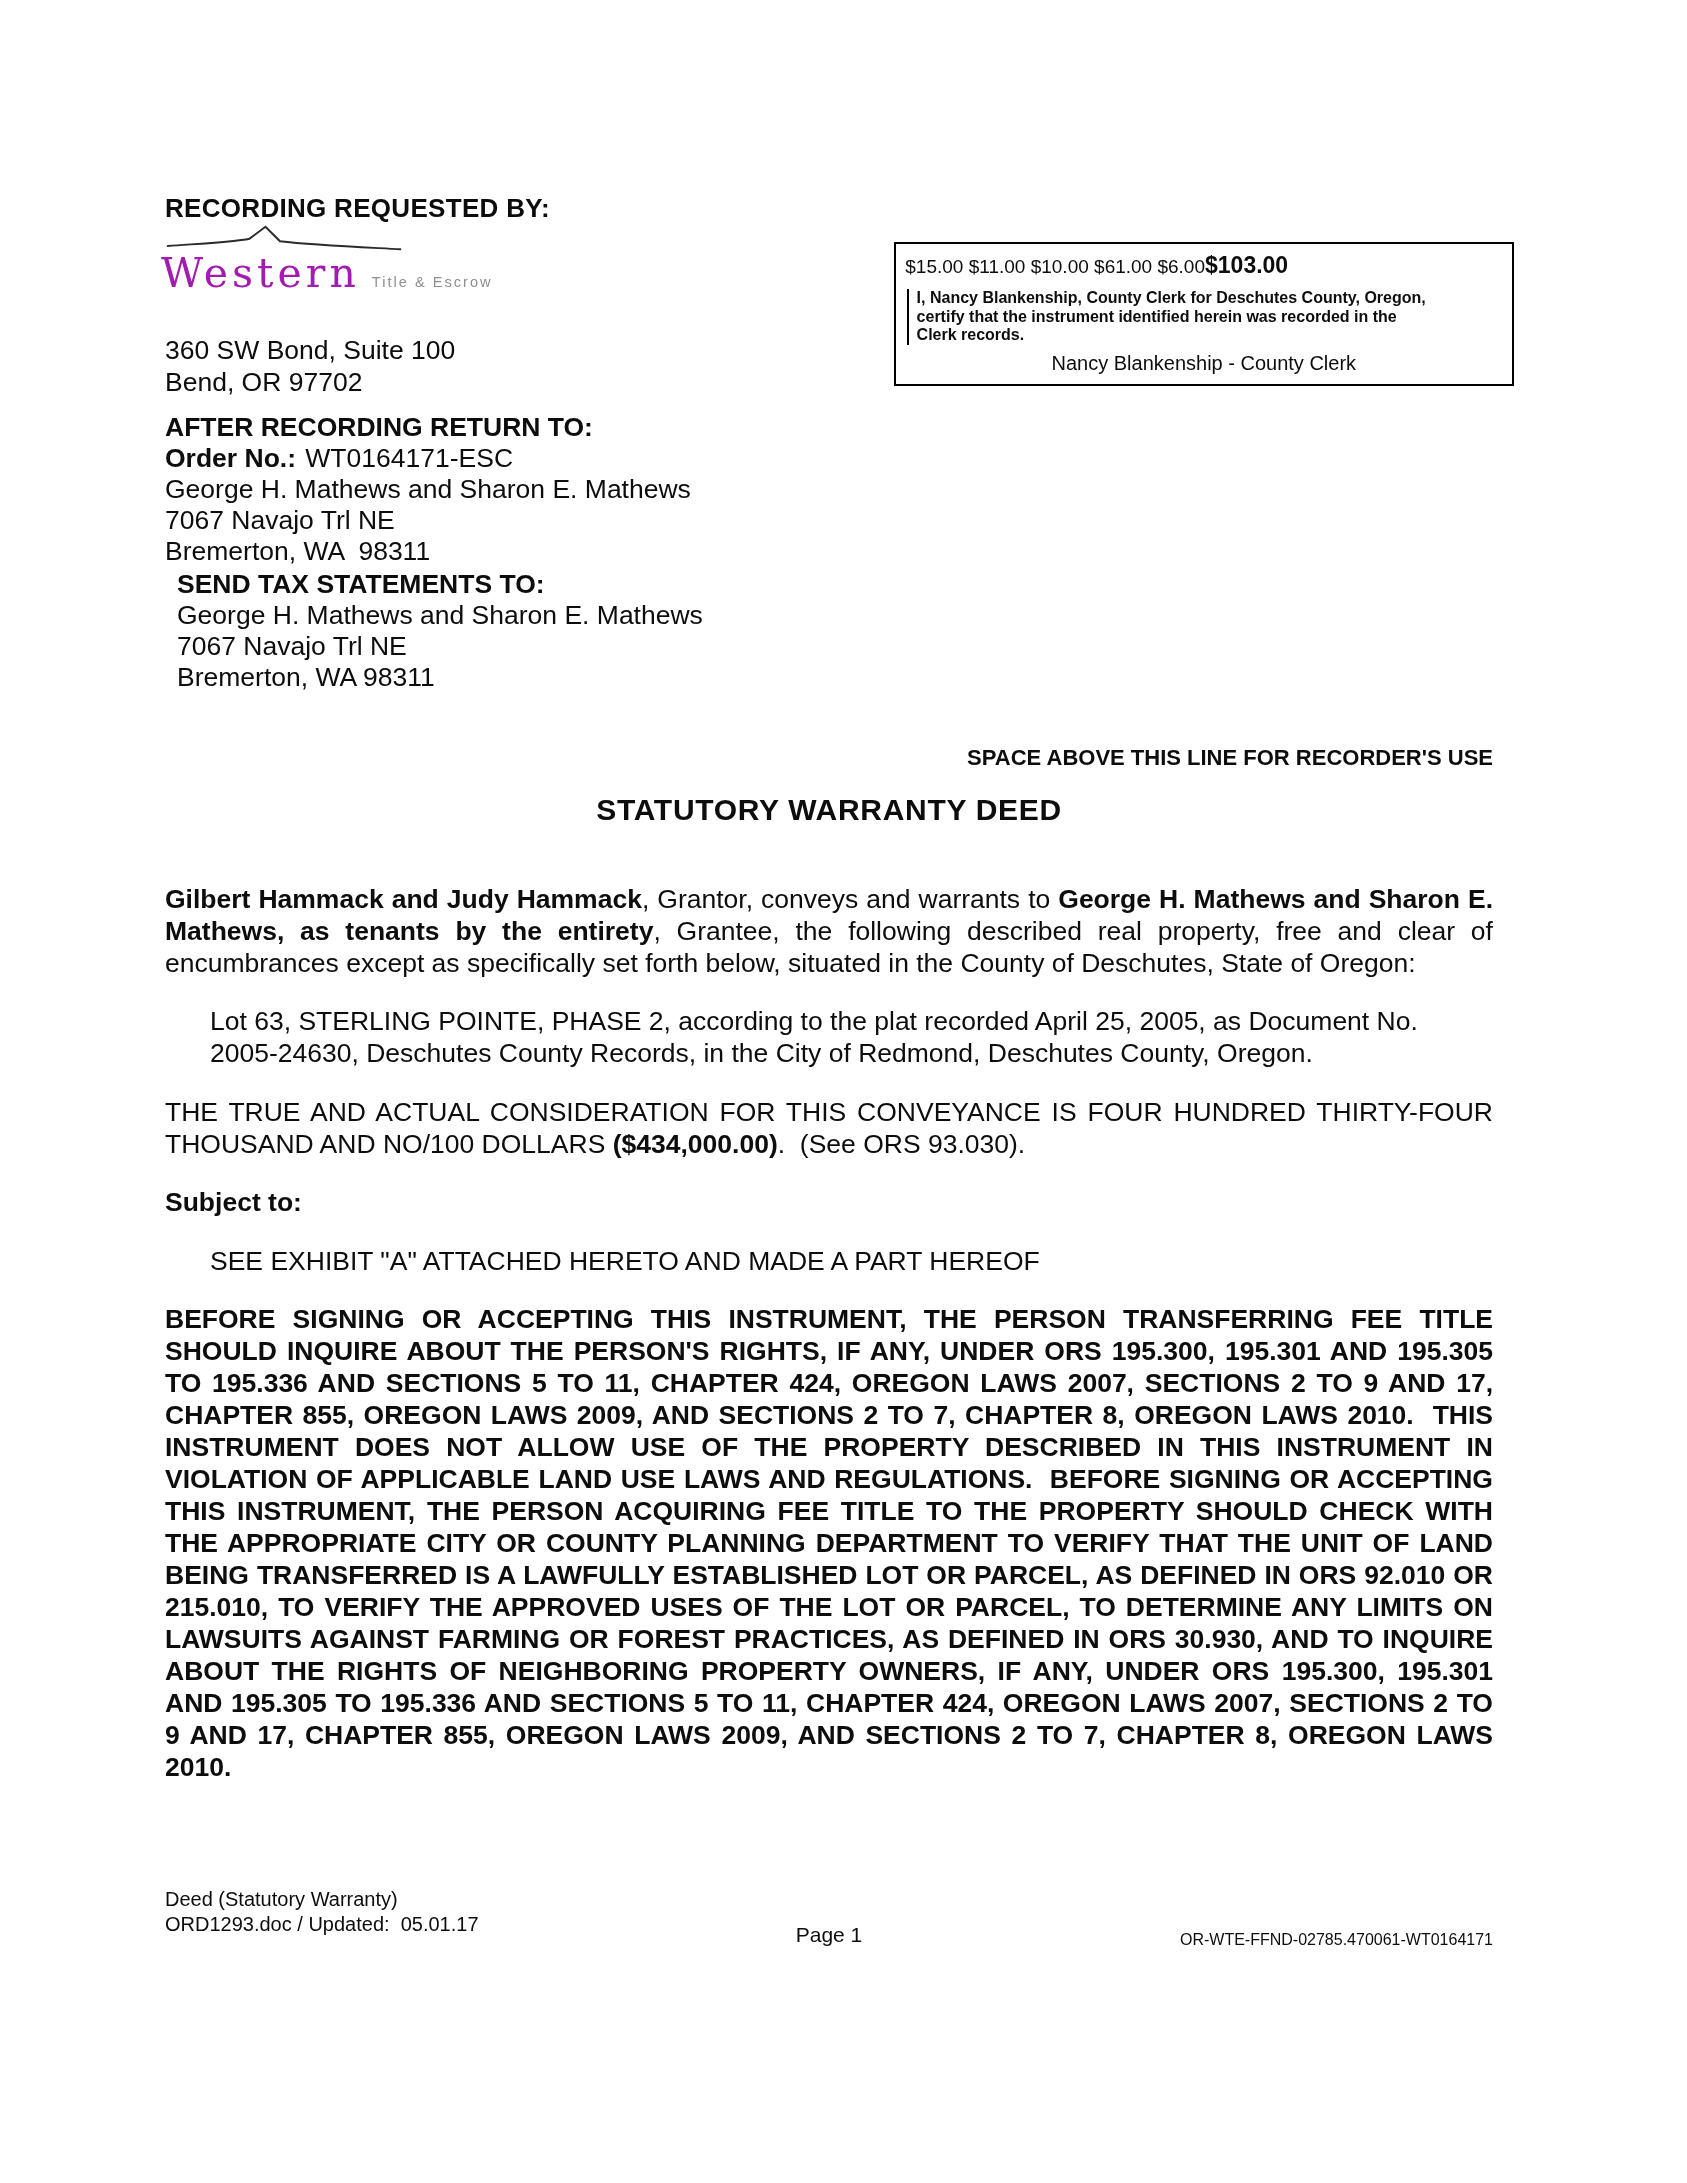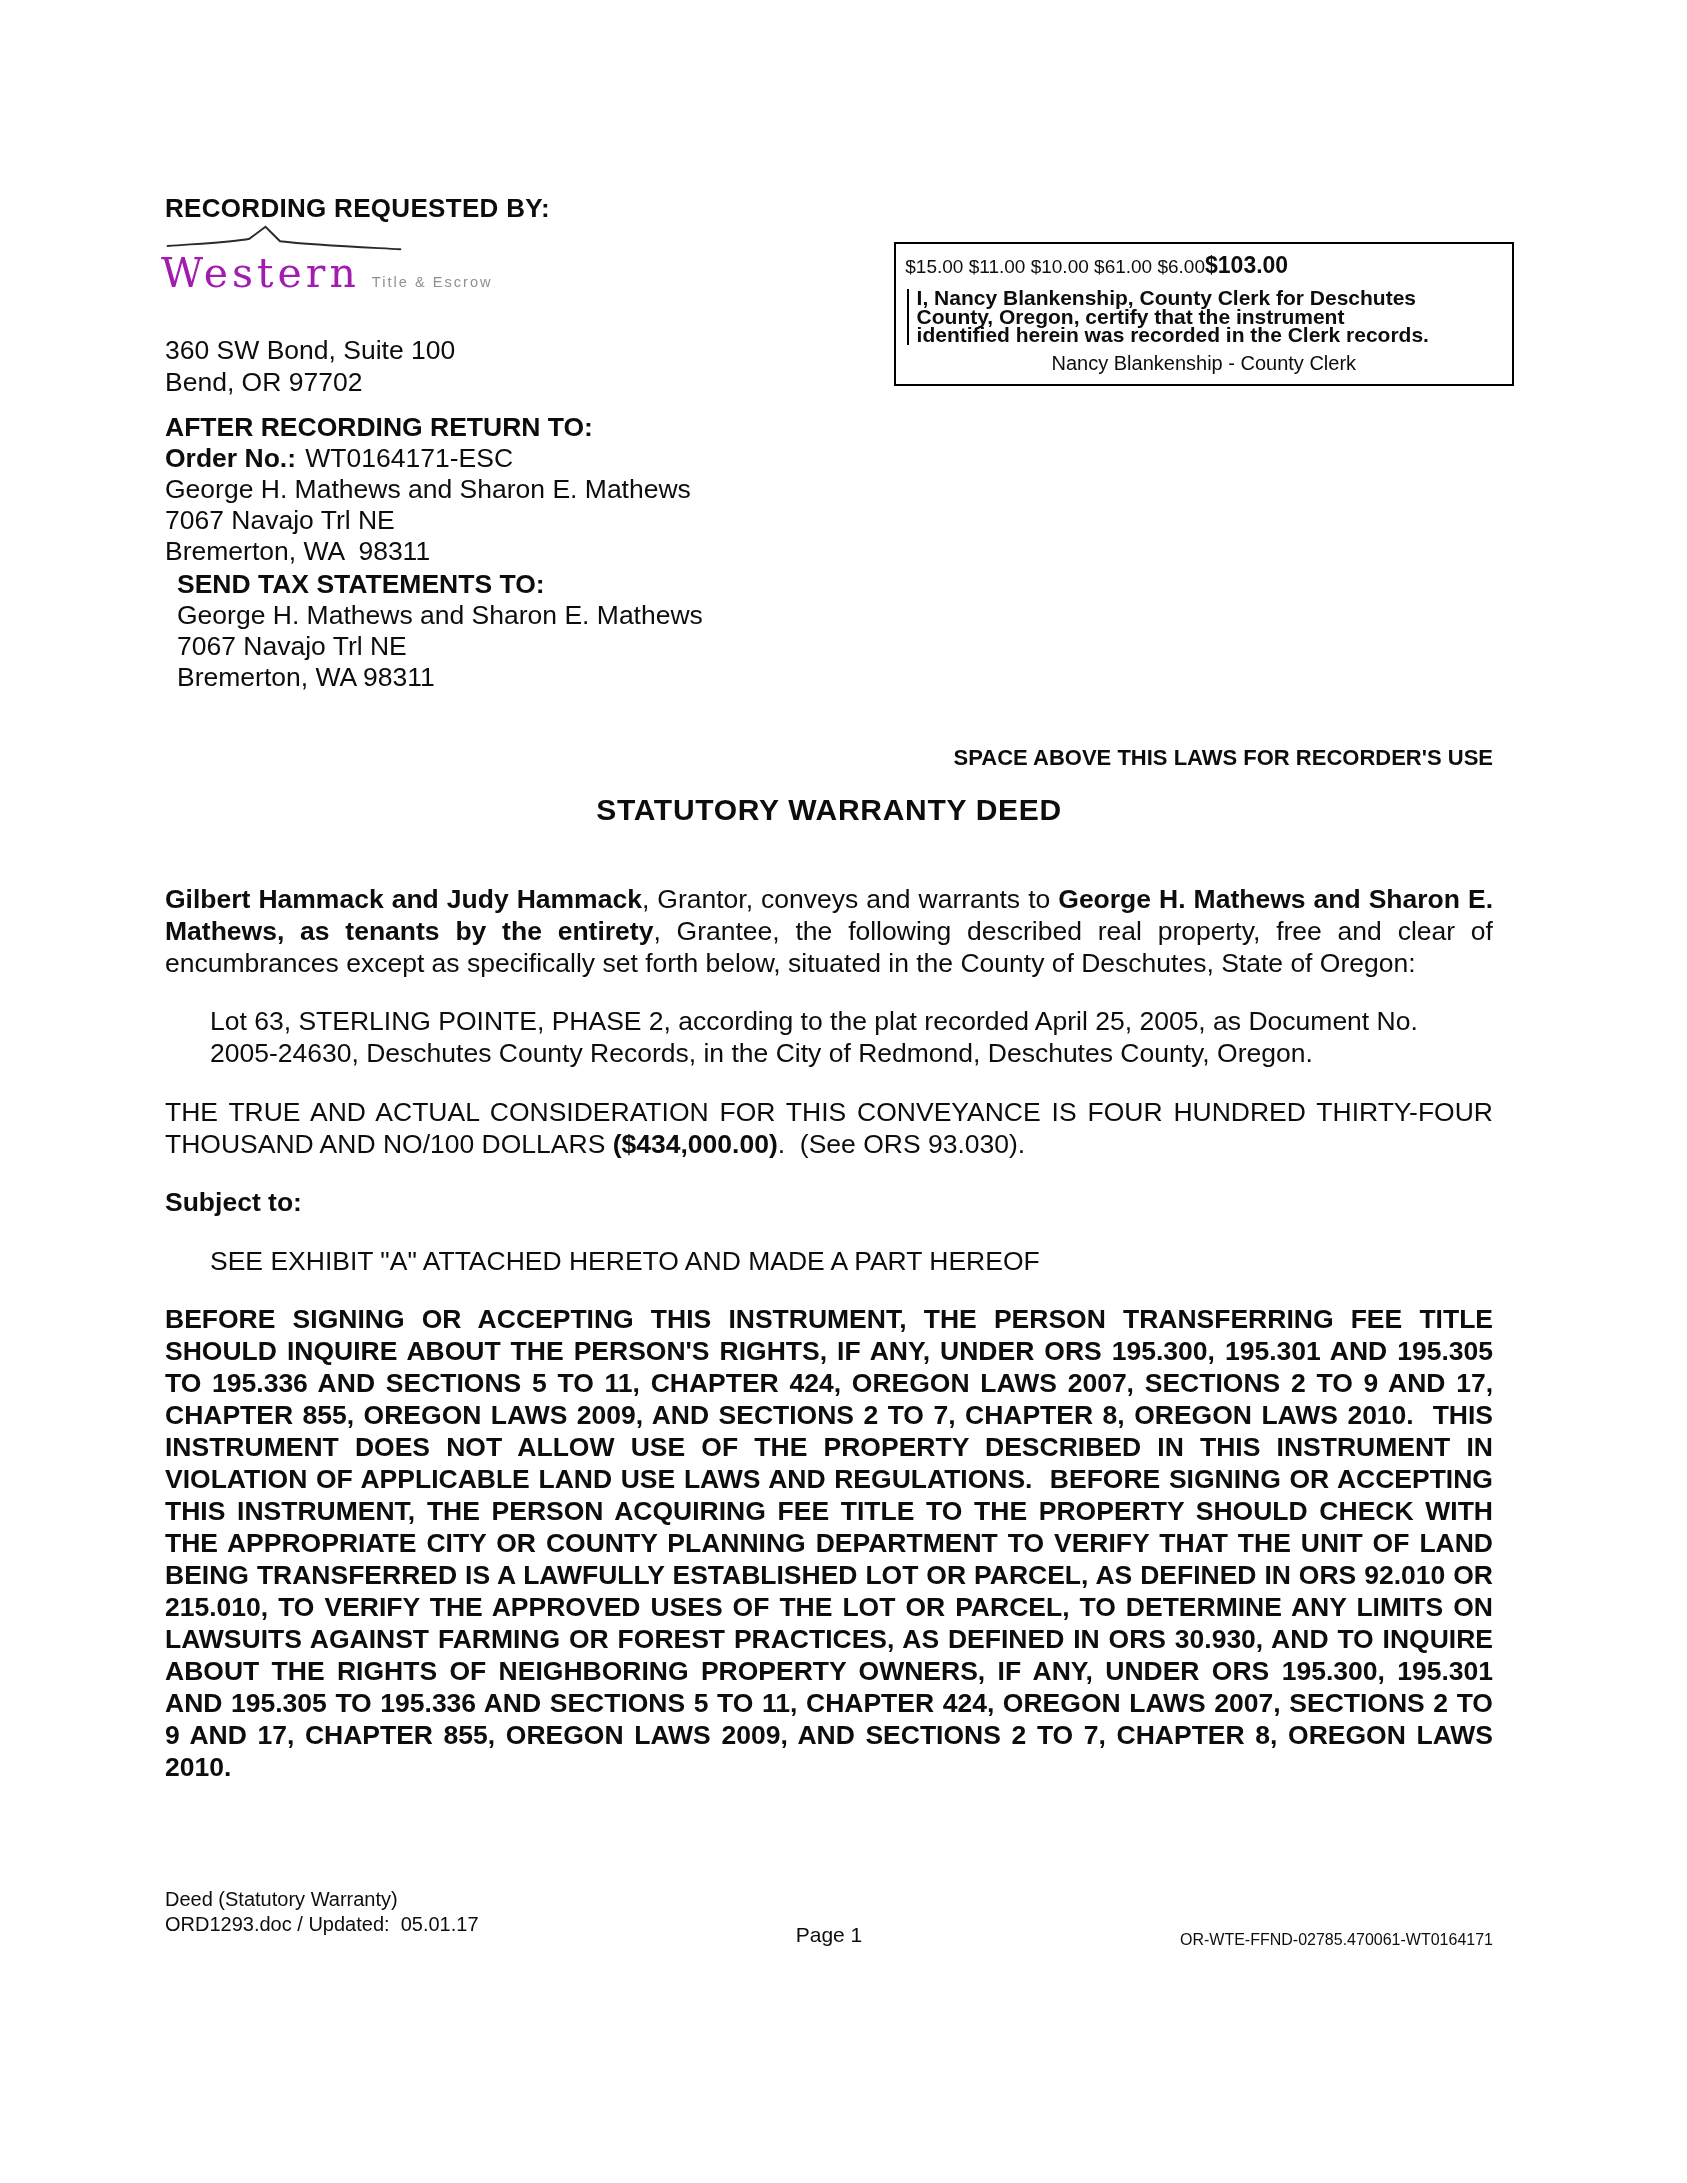--- a/index.html
+++ b/index.html
@@ -37,21 +37,21 @@
   .doc-title{top:793px;left:165px;width:1328px;text-align:center;font-size:30px;font-weight:bold;letter-spacing:0.7px;}
 
   .recorder-box{top:242px;left:894px;width:597px;border:2px solid #000;padding:6.6px 9.3px 9.3px 9.3px;background:#fff;}
   .rb-top{display:flex;justify-content:space-between;}
   .rb-left div{font-size:19px;line-height:24px;}
   .rb-right{text-align:right;}
   .rb-docnum{font-size:33px;line-height:34px;font-weight:bold;letter-spacing:0.7px;}
   .rb-datetime{font-size:23px;font-weight:bold;margin-top:8px;}
   .rb-fees{display:flex;align-items:baseline;font-size:19px;margin-top:1.3px;}
   .rb-total{font-size:23px;font-weight:bold;}
-  .rb-cert{font-size:21px;line-height:18.5px;font-weight:bold;border-left:2px solid #000;padding-left:8px;margin:10.6px 0 0 1.3px;max-width:523px;}
+  .rb-cert{font-size:16px;line-height:18.5px;font-weight:bold;border-left:2px solid #000;padding-left:8px;margin:10.6px 0 0 1.3px;max-width:523px;}
   .rb-clerk{font-size:20px;text-align:center;margin-top:6.6px;}
 
   .body-content{top:856px;left:165px;width:1328px;}
   .para{font-size:26.5px;line-height:32px;}
   .legal{margin-top:16px;padding-left:45px;padding-right:6.6px;}
   .consideration{margin-top:18.5px;}
   .subject{margin-top:21px;font-weight:bold;}
   .exhibit{margin-top:13.2px;padding-left:45px;}
   .notice{margin-top:22.5px;font-weight:bold;}
 
@@ -90,21 +90,21 @@
   </div>
 
   <div class="abs send-tax">
     <div class="bold">SEND TAX STATEMENTS TO:</div>
     <div>George H. Mathews and Sharon E. Mathews</div>
     <div class="pre">7067 Navajo Trl NE</div>
     <div class="pre">Bremerton, WA 98311</div>
   </div>
 
 
-  <div class="abs recorder-note">SPACE ABOVE THIS LAWS FOR RECORDER'S USE</div>
+  <div class="abs recorder-note">SPACE ABOVE THIS LINE FOR RECORDER'S USE</div>
 
   <div class="abs recorder-box">
     <div class="rb-fees">
       <div>$15.00 $11.00 $10.00 $61.00 $6.00</div>
       <div class="rb-total">$103.00</div>
     </div>
     <div class="rb-cert">I, Nancy Blankenship, County Clerk for Deschutes County, Oregon, certify that the instrument identified herein was recorded in the Clerk records.</div>
     <div class="rb-clerk">Nancy Blankenship - County Clerk</div>
   </div>
 

